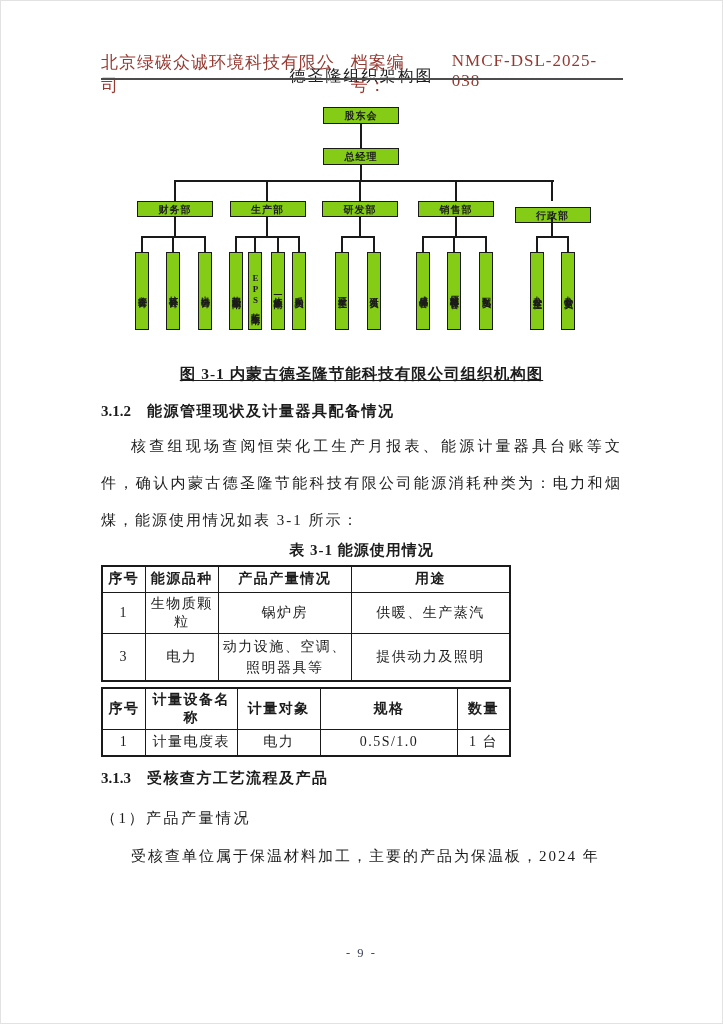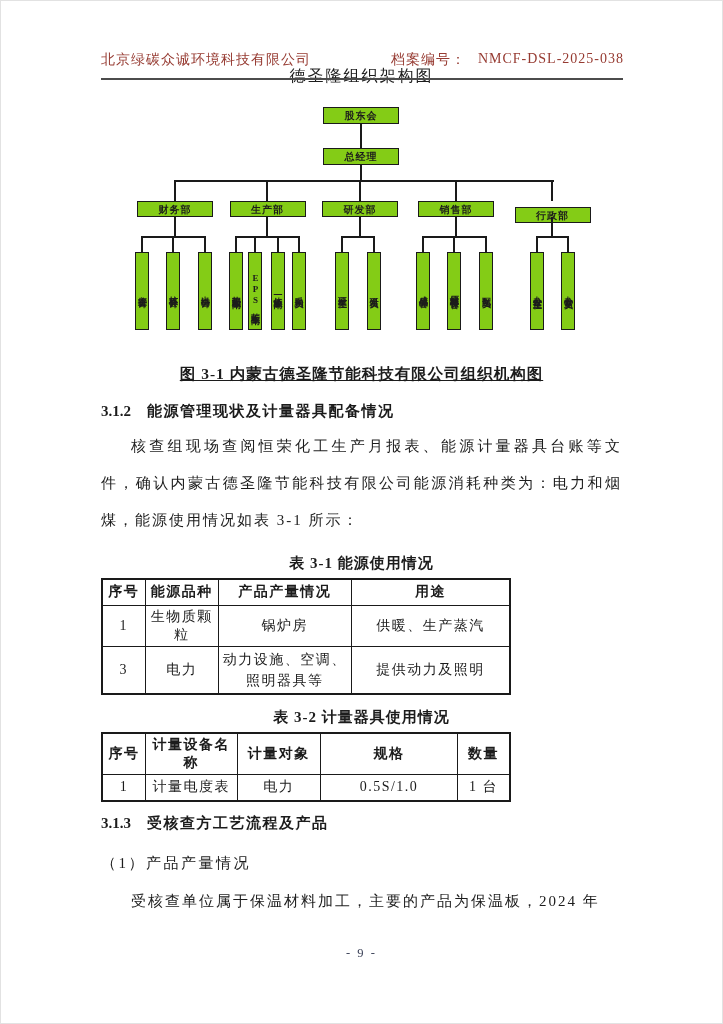--- a/index.html
+++ b/index.html
@@ -7,21 +7,21 @@
   .page {
     position:relative; width:723px; height:1024px; background:#ffffff;
     border:1px solid #e2e2e2;
     font-family:"Liberation Serif","DejaVu Serif",serif;
     color:#1c1c1c; overflow:hidden;
   }
   
   .hdr {
     position:absolute; top:50px; left:100px; width:523px;
     display:flex; justify-content:space-between; align-items:flex-start;
-    font-size:14px; letter-spacing:1px; color:#963a31;
+    font-size:17px; letter-spacing:1px; color:#963a31;
   }
   .hdr .right { display:flex; gap:12px; }
   .hdr-rule { position:absolute; top:77px; left:100px; width:522px; height:2px; background:#4c4c4c; }
   
   .chart-title { margin:10px; padding-top:55px; text-align:center; font-size:16px; font-weight:normal; letter-spacing:2px; }
   .orgchart { position:relative; margin:12px auto 0; width:523px; height:255px; }
   .obox {
     position:absolute; border:1.5px solid #1a1a1a; background:#84cc16;
     font-weight:bold; font-size:10px; line-height:13px; text-align:center;
     display:flex; align-items:center; justify-content:center; letter-spacing:1px;
@@ -37,21 +37,21 @@
   
   .content { padding:0 100px; }
   .fig-caption { margin-top:10px; text-align:center; font-size:15.5px; font-weight:bold; letter-spacing:1px;text-decoration:underline; }
   .sec-head { margin-top:17px; font-size:15px; font-weight:bold; letter-spacing:1.5px; }
   .sec-head .num { margin-right:16px; letter-spacing:0; }
   .para {
     margin-top:7px; font-size:15px; line-height:37px; letter-spacing:2px;
     text-align:justify; text-indent:2em;
   }
   .para.noindent { text-indent:0; }
-  .tbl-title { margin-top:15px; text-align:center; font-size:15px; font-weight:bold; letter-spacing:1px; }
+  .tbl-title { margin-top:2px; text-align:center; font-size:15px; font-weight:bold; letter-spacing:1px; }
   table { margin-top:5px; width:410px; border-collapse:collapse; border:2px solid #1a1a1a; font-size:14px; }
   th,td { border:1.5px solid #1a1a1a; text-align:center; vertical-align:middle; letter-spacing:1.5px; padding:2px 4px; }
   th { font-weight:bold; height:26px; }
   td { height:27px; }
   #t1 td.tall { height:44px; line-height:21px; }
   
   .footer { position:absolute; bottom:62px; left:0; width:100%; text-align:center; font-size:12.5px; color:#3a4057; letter-spacing:2px; }
 </style>
 </head>
 <body>
@@ -165,21 +165,20 @@
       </tr>
       <tr>
         <td class="tall">3</td>
         <td class="tall">电力</td>
         <td class="tall">动力设施、空调、照明器具等</td>
         <td class="tall">提供动力及照明</td>
       </tr>
     </tbody>
       </table>
 
-    <div class="tbl-title" style="margin-top:13px;">表 3-2 计量器具使用情况</div>
     <table id="t2">
       <colgroup>
           <col style="width:10.7%">
           <col style="width:22.4%">
           <col style="width:20.5%">
           <col style="width:33.5%">
           <col style="width:12.9%">
         </colgroup>
       <tbody>
           <tr>

